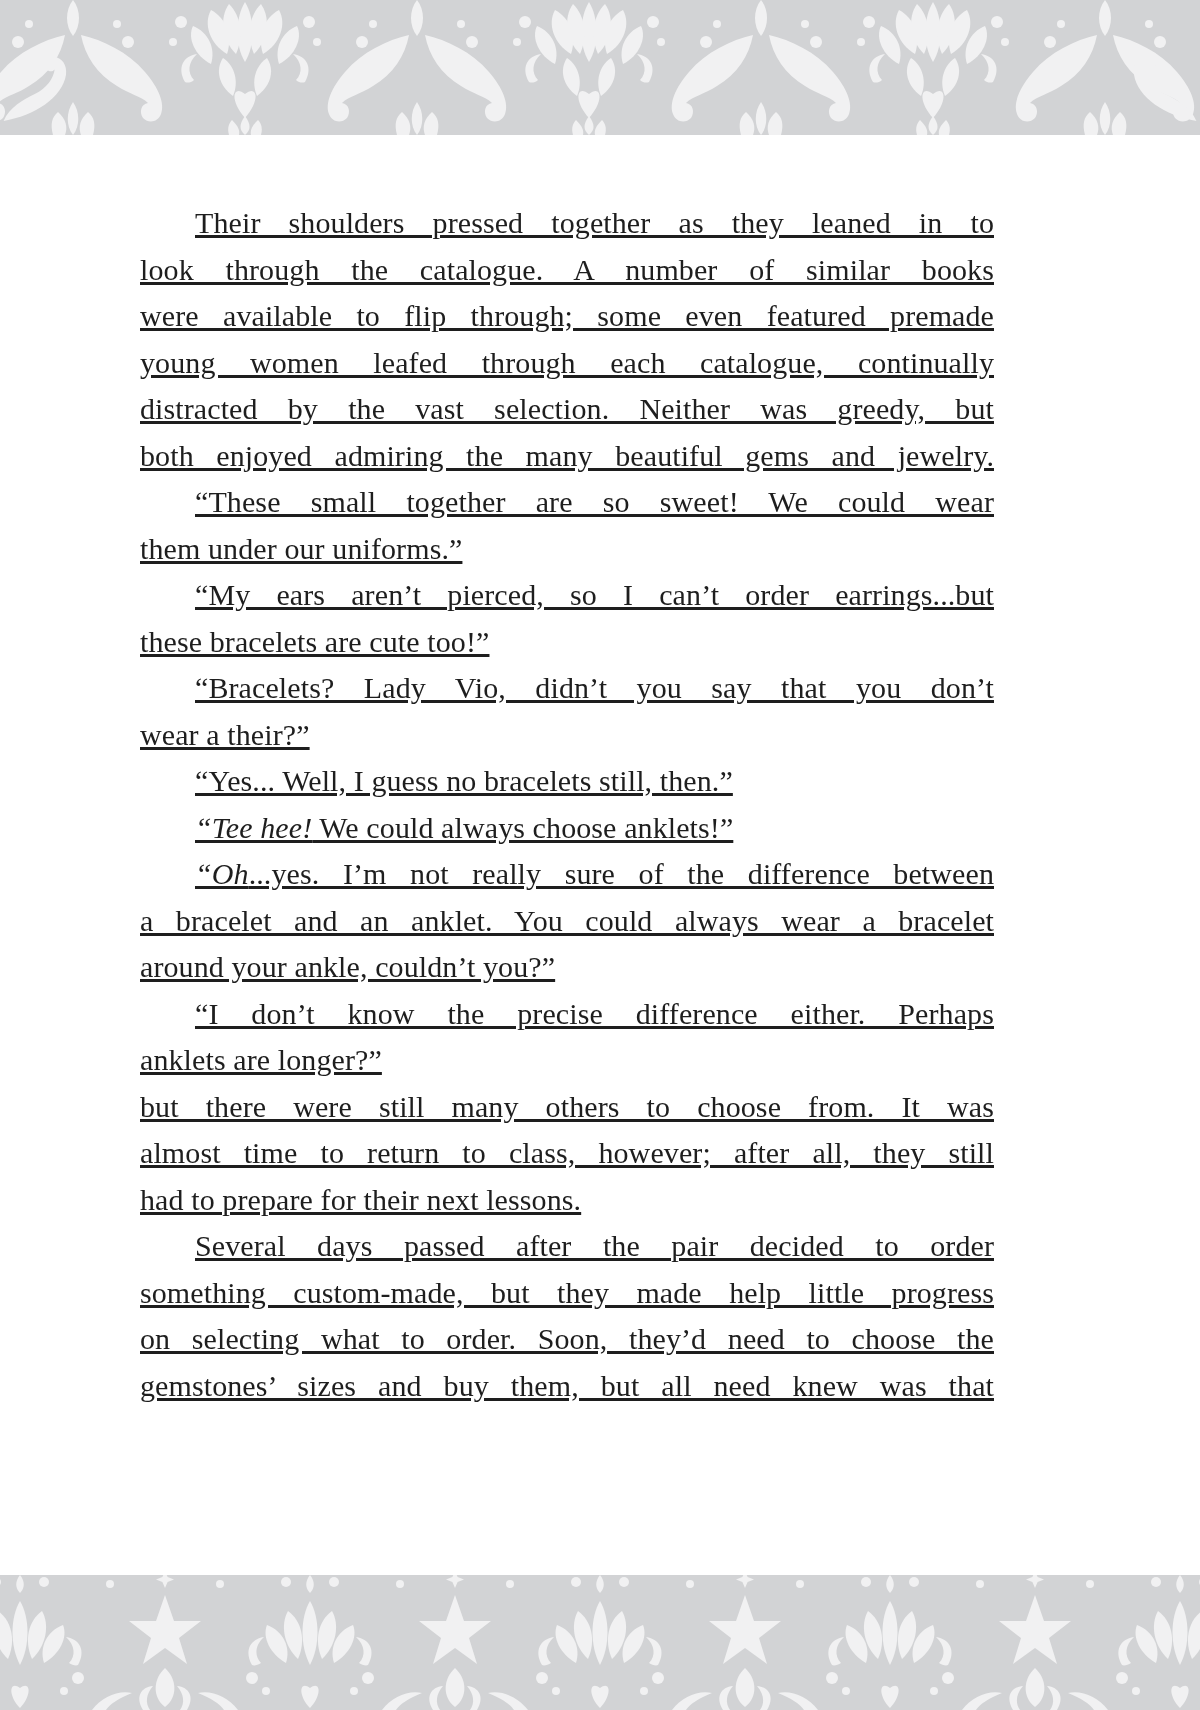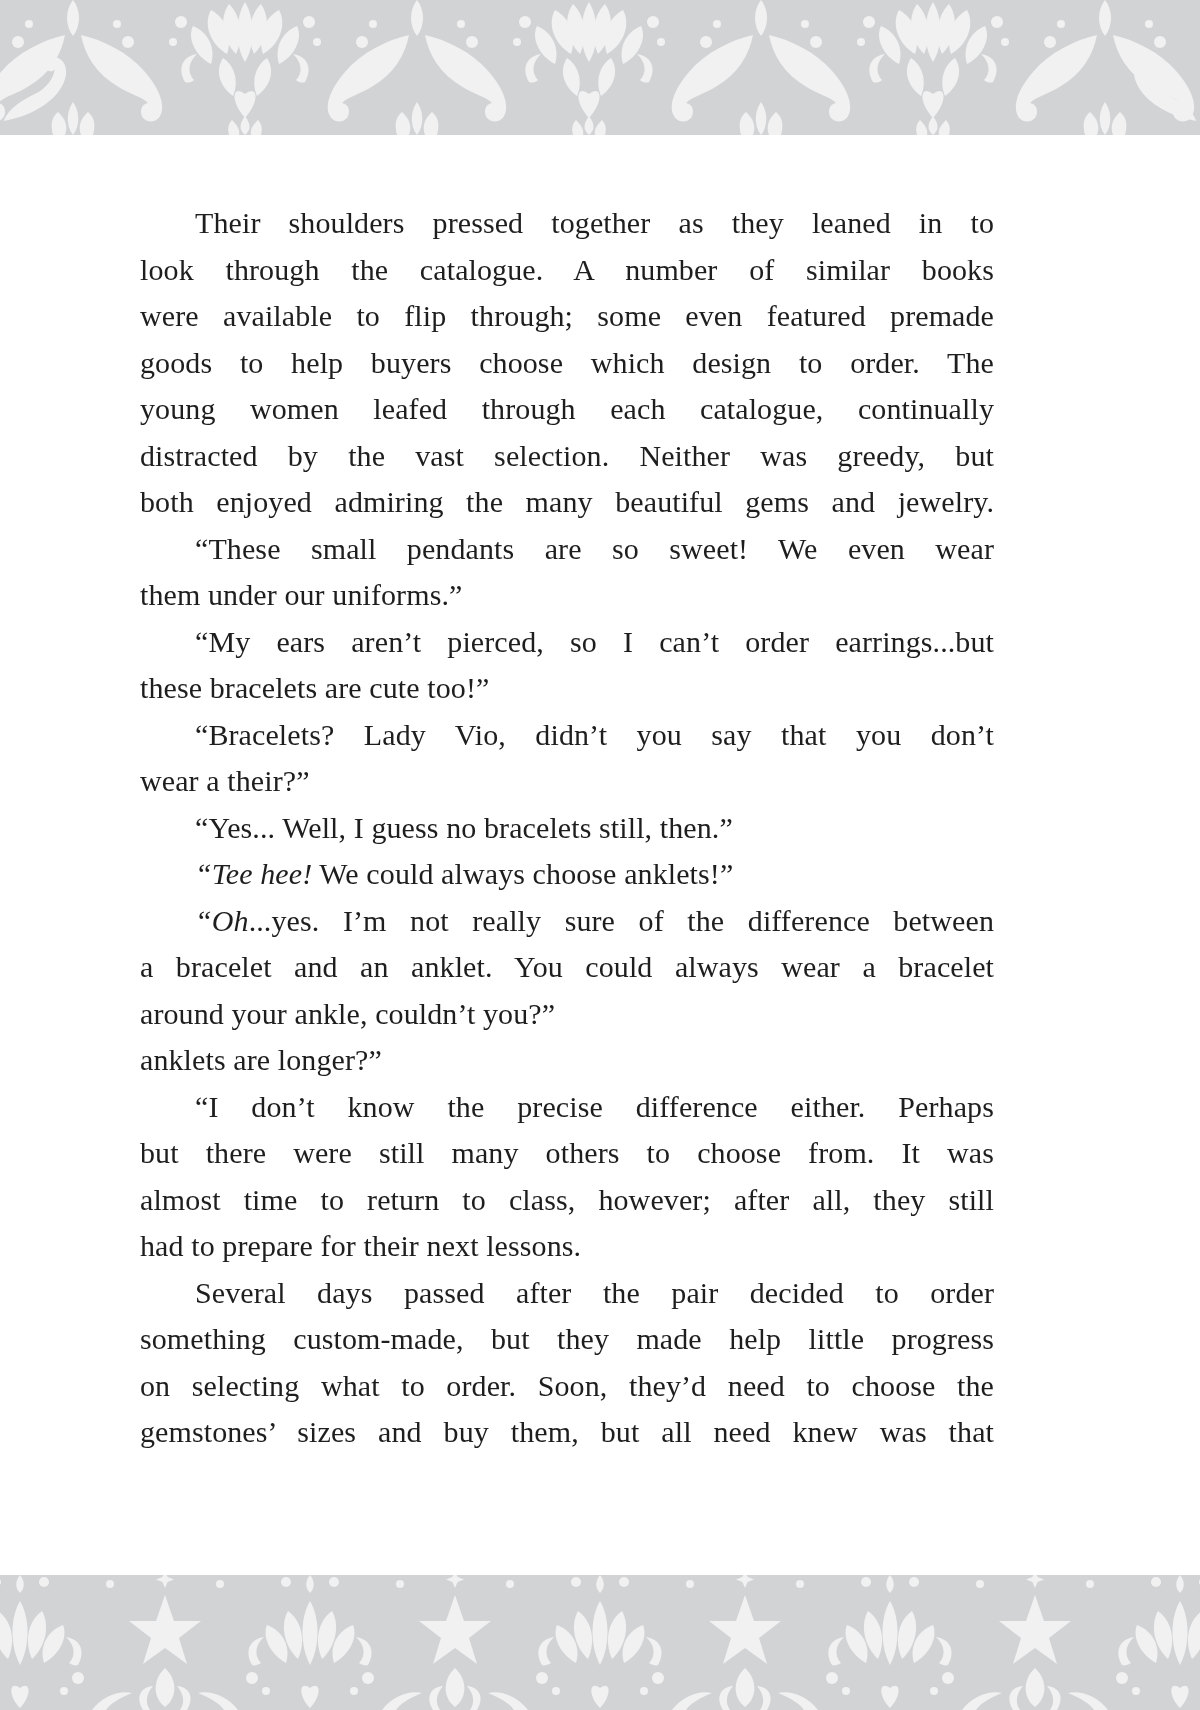--- a/index.html
+++ b/index.html
@@ -86,32 +86,31 @@
       <use href="#dmBouquet" transform="translate(245 0)"></use>
       <use href="#dmBouquet" transform="translate(589 0)"></use>
       <use href="#dmBouquet" transform="translate(933 0)"></use>
       <use href="#dmBouquet" transform="translate(1277 0)"></use>
       <use href="#dmLeaf" transform="translate(1200 40) scale(0.6)"></use>
       <use href="#dmLeaf" transform="translate(0 40) scale(-0.6 0.6)"></use>
     </g>
   </svg>
 </div>
 
-<main class="text-block" style="color: rgb(30, 30, 30);">
+<main class="text-block" style="color: rgb(30, 30, 30); text-decoration: underline;">
     <div class="para">
       <div class="line fill start"><span>Their shoulders pressed together as they leaned in to</span></div>
       <div class="line fill"><span>look through the catalogue. A number of similar books</span></div>
       <div class="line fill"><span>were available to flip through; some even featured premade</span></div>
-      <div class="line fill"><span>goods to help buyers choose which design to order. The</span></div>
       <div class="line fill"><span>young women leafed through each catalogue, continually</span></div>
       <div class="line fill"><span>distracted by the vast selection. Neither was greedy, but</span></div>
       <div class="line fill"><span>both enjoyed admiring the many beautiful gems and jewelry.</span></div>
     </div>
     <div class="para">
-      <div class="line fill start"><span>“These small pendants are so sweet! We even wear</span></div>
+      <div class="line fill start"><span>“These small together are so sweet! We could wear</span></div>
       <div class="line"><span>them under our uniforms.”</span></div>
     </div>
     <div class="para">
       <div class="line fill start"><span>“My ears aren’t pierced, so I can’t order earrings...but</span></div>
       <div class="line"><span>these bracelets are cute too!”</span></div>
     </div>
     <div class="para">
       <div class="line fill start"><span>“Bracelets? Lady Vio, didn’t you say that you don’t</span></div>
       <div class="line"><span>wear a their?”</span></div>
     </div>
@@ -120,22 +119,22 @@
     </div>
     <div class="para">
       <div class="line start"><span class="it">“Tee hee!</span><span> We could always choose anklets!”</span></div>
     </div>
     <div class="para">
       <div class="line fill start"><span class="it">“Oh</span><span>...yes. I’m not really sure of the difference between</span></div>
       <div class="line fill"><span>a bracelet and an anklet. You could always wear a bracelet</span></div>
       <div class="line"><span>around your ankle, couldn’t you?”</span></div>
     </div>
     <div class="para">
+      <div class="line fill start"><span>“I don’t know the precise difference either. Perhaps</span></div>
       <div class="line"><span>anklets are longer?”</span></div>
-      <div class="line fill start"><span>“I don’t know the precise difference either. Perhaps</span></div>
     </div>
     <div class="para">
       <div class="line fill"><span>but there were still many others to choose from. It was</span></div>
       <div class="line fill"><span>almost time to return to class, however; after all, they still</span></div>
       <div class="line"><span>had to prepare for their next lessons.</span></div>
     </div>
     <div class="para">
       <div class="line fill start"><span>Several days passed after the pair decided to order</span></div>
       <div class="line fill"><span>something custom-made, but they made help little progress</span></div>
       <div class="line fill"><span>on selecting what to order. Soon, they’d need to choose the</span></div>

